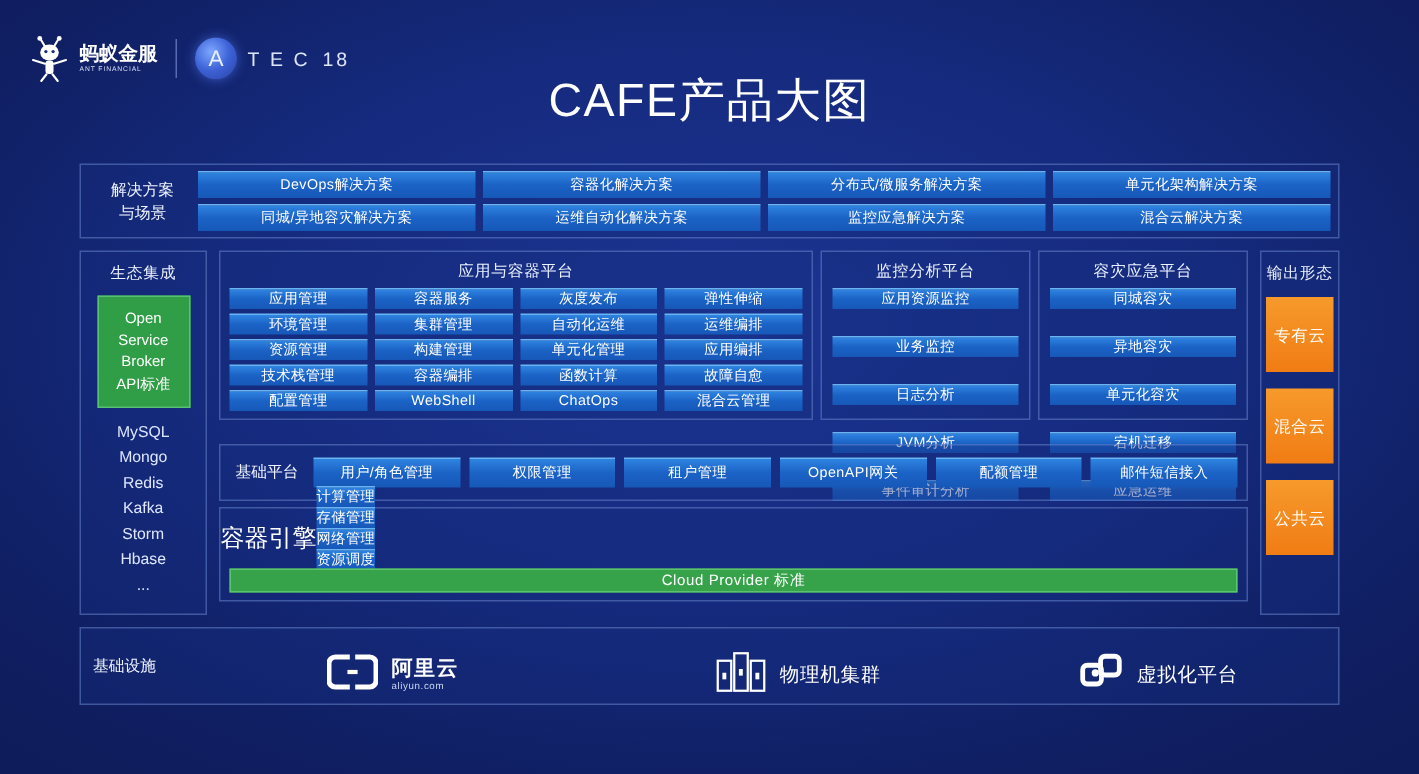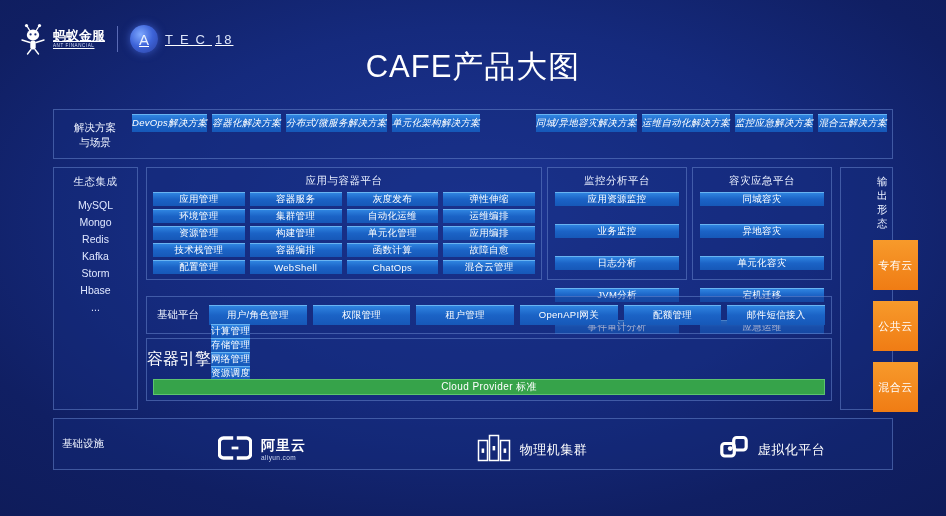--- a/index.html
+++ b/index.html
@@ -9,21 +9,21 @@
     font-family: "Liberation Sans", "DejaVu Sans", sans-serif;
   }
   body {
     background:
       radial-gradient(ellipse 900px 500px at 50% 42%, #1d3594 0%, #152a7d 38%, #101f63 62%, #0d1850 100%),
       #0d1850;
     color: #ffffff;
     position: relative;
   }
   
-  #header { position: absolute; left: 18px; top: 16px; height: 46px; display: flex; align-items: center; text-decoration: underline; }
+  #header { position: absolute; left: 18px; top: 16px; height: 46px; display: flex; align-items: center; }
   .ant-logo { display: flex; align-items: center; gap: 5px; }
   .ant-mark { width: 30px; height: 32px; position: relative; }
   .ant-mark svg { display: block; }
   .ant-words { display: flex; flex-direction: column; justify-content: center; line-height: 1; }
   .ant-cn { font-size: 13px; font-weight: bold; letter-spacing: 0px; color: #fff; }
   .ant-en { font-size: 4.5px; letter-spacing: 0.6px; color: #d6def6; margin-top: 2px; }
   .divider-v { width: 1px; height: 26px; background: #5a6bb5; margin: 0 12px; }
   .atec { display: flex; align-items: center; }
   .atec-circle {
     width: 28px; height: 28px; border-radius: 50%;
@@ -67,21 +67,21 @@
     white-space: nowrap;
   }
 
   
   #solutions { position: absolute; left: 53px; top: 109px; width: 840px; height: 50px; }
   #solutions-label {
     position: absolute; left: 6px; top: 6px; width: 70px; height: 38px;
     display: flex; align-items: center; justify-content: center;
   }
   #solutions-rows { position: absolute; left: 78px; top: 4px; right: 5px; bottom: 4px;
-    display: flex; flex-direction: row; justify-content: space-between; font-style: italic; }
+    display: flex; flex-direction: column; justify-content: space-between; }
   .sol-row { display: flex; gap: 5px; height: 18px; }
   .sol-row .chip { flex: 1; }
 
   
   #eco { position: absolute; left: 53px; top: 167px; width: 85px; height: 243px; }
   #eco-title { margin-top: 7px; }
   #eco-green {
     margin: 8px auto 0; width: 62px; height: 75px;
     background: #2f9e46;
     border: 1px solid #59c173;
@@ -119,21 +119,21 @@
   #cloud-provider {
     position: absolute; left: 6px; right: 6px; bottom: 5px; height: 16px;
     background: #36a34a;
     border: 1px solid #5cc46f;
     display: flex; align-items: center; justify-content: center;
     font-size: 10px; color: #ffffff; letter-spacing: .4px;
   }
   #enginebox { position: relative; height: 63px; margin-top: 4px; }
 
   
-  #output { position: absolute; left: 840px; top: 167px; width: 53px; height: 243px; padding-left: 32px; }
+  #output { position: absolute; left: 840px; top: 167px; width: 53px; height: 243px; }
   #output-title { margin-top: 7px; }
   .cloud-box {
     margin: 0 auto; width: 45px; height: 50px;
     background: linear-gradient(180deg, #f79a2b 0%, #f07c14 100%);
     display: flex; align-items: center; justify-content: center;
     font-size: 11px; color: #ffffff; letter-spacing: .5px;
   }
   #output-list { margin-top: 9px; display: flex; flex-direction: column; gap: 11px; }
 
   
@@ -205,20 +205,26 @@
       <div class="chip">同城/异地容灾解决方案</div>
       <div class="chip">运维自动化解决方案</div>
       <div class="chip">监控应急解决方案</div>
       <div class="chip">混合云解决方案</div>
     </div>
   </div>
 </div>
 
 <div id="eco" class="panel">
   <div id="eco-title" class="section-title">生态集成</div>
+  <div id="eco-green">
+    <span>Open</span>
+    <span>Service</span>
+    <span>Broker</span>
+    <span>API标准</span>
+  </div>
   <div id="eco-list">
     <div>MySQL</div>
     <div>Mongo</div>
     <div>Redis</div>
     <div>Kafka</div>
     <div>Storm</div>
     <div>Hbase</div>
     <div>...</div>
   </div>
 </div>
@@ -302,22 +308,22 @@
     </div>
     <div id="cloud-provider">Cloud Provider 标准</div>
   </div>
 
 </div>
 
 <div id="output" class="panel">
   <div id="output-title" class="section-title">输出形态</div>
   <div id="output-list">
     <div class="cloud-box">专有云</div>
+    <div class="cloud-box">混合云</div>
     <div class="cloud-box">公共云</div>
-    <div class="cloud-box">混合云</div>
   </div>
 </div>
 
 <div id="infra" class="panel">
   <div id="infra-inner">
     <div id="infra-label">基础设施</div>
     <div id="infra-items">
 
       <div class="infra-item" style="width:300px;justify-content:center;">
         <div>

